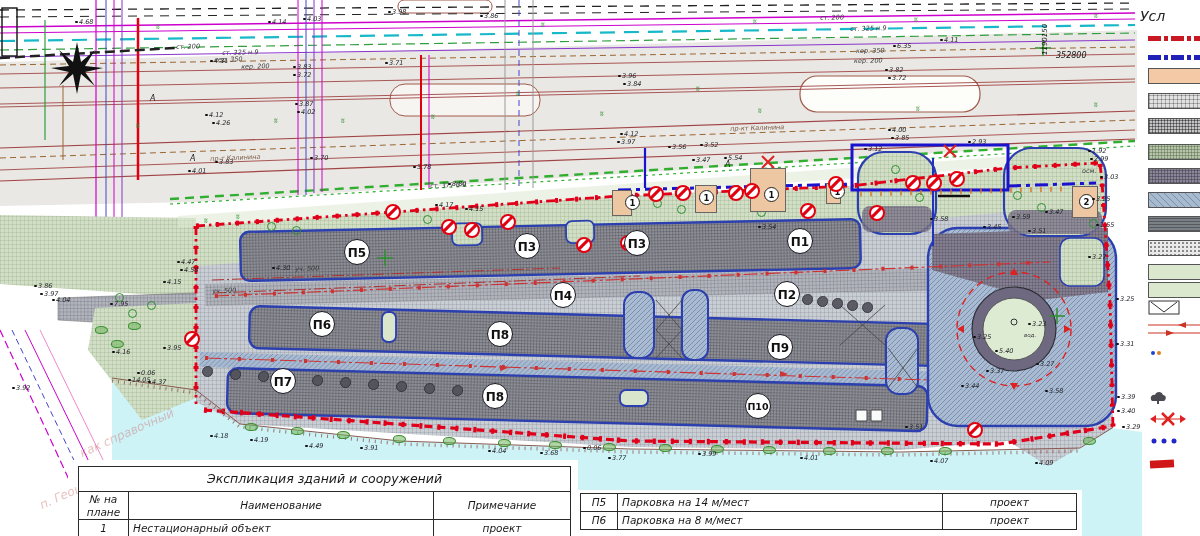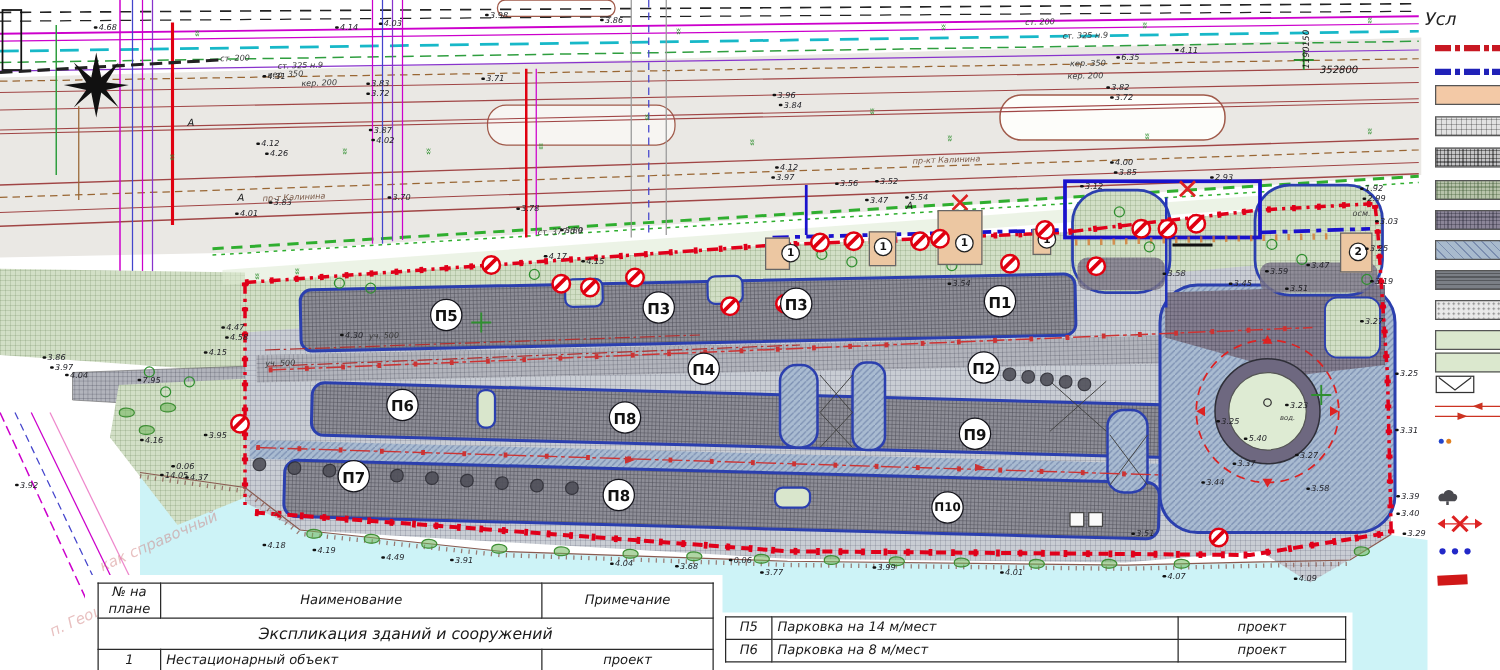--- a/index.html
+++ b/index.html
@@ -364,21 +364,21 @@
       <div class="elev" style="left: 1088px; top: 148px; position: absolute;">1.92</div>
       <div class="elev" style="left: 1090px; top: 156px; position: absolute;">2.99</div>
       <div class="elev" style="left: 1100px; top: 174px; position: absolute;">3.03</div>
       <div class="elev" style="left: 435px; top: 202px; position: absolute;">4.17</div>
       <div class="elev" style="left: 465px; top: 206px; position: absolute;">4.15</div>
       <div class="elev" style="left: 758px; top: 224px; position: absolute;">3.54</div>
       <div class="elev" style="left: 930px; top: 216px; position: absolute;">3.58</div>
       <div class="elev" style="left: 1045px; top: 209px; position: absolute;">3.47</div>
       <div class="elev" style="left: 1012px; top: 214px; position: absolute;">3.59</div>
       <div class="elev" style="left: 1092px; top: 196px; position: absolute;">3.25</div>
-      <div class="elev" style="left: 1096px; top: 222px; position: absolute;">3.19</div>
+      <div class="elev" style="left: 1096px; top: 222px; position: absolute;">1.55</div>
       <div class="elev" style="left: 1088px; top: 254px; position: absolute;">3.27</div>
       <div class="elev" style="left: 1028px; top: 228px; position: absolute;">3.51</div>
       <div class="elev" style="left: 983px; top: 224px; position: absolute;">3.45</div>
       <div class="elev" style="left: 177px; top: 259px; position: absolute;">4.47</div>
       <div class="elev" style="left: 180px; top: 267px; position: absolute;">4.58</div>
       <div class="elev" style="left: 272px; top: 265px; position: absolute;">4.30</div>
       <div class="elev" style="left: 34px; top: 283px; position: absolute;">3.86</div>
       <div class="elev" style="left: 40px; top: 291px; position: absolute;">3.97</div>
       <div class="elev" style="left: 52px; top: 297px; position: absolute;">4.04</div>
       <div class="elev" style="left: 12px; top: 385px; position: absolute;">3.92</div>
@@ -538,27 +538,27 @@
       </div>
     </div>
 
   <table class="cadtable" id="expl-table" style="left:78px;top:466px;width:492px">
     <colgroup>
         <col style="width:50px">
         <col style="width:305px">
         <col style="width:137px">
       </colgroup>
     <tbody>
+      <tr>
+          <td class="title" colspan="3">Экспликация зданий и сооружений</td>
+        </tr>
       <tr id="expl-head" style="height:28px">
           <th>№ на плане</th>
           <th>Наименование</th>
           <th>Примечание</th>
-        </tr>
-      <tr>
-          <td class="title" colspan="3">Экспликация зданий и сооружений</td>
         </tr>
     <tr style="height: 18px;">
           <td class="tc">1</td>
           <td>Нестационарный объект</td>
           <td class="tc">проект</td>
         </tr>
       </tbody>
   </table>
 
   <table class="cadtable" id="park-table" style="left:580px;top:493px;width:496px">

